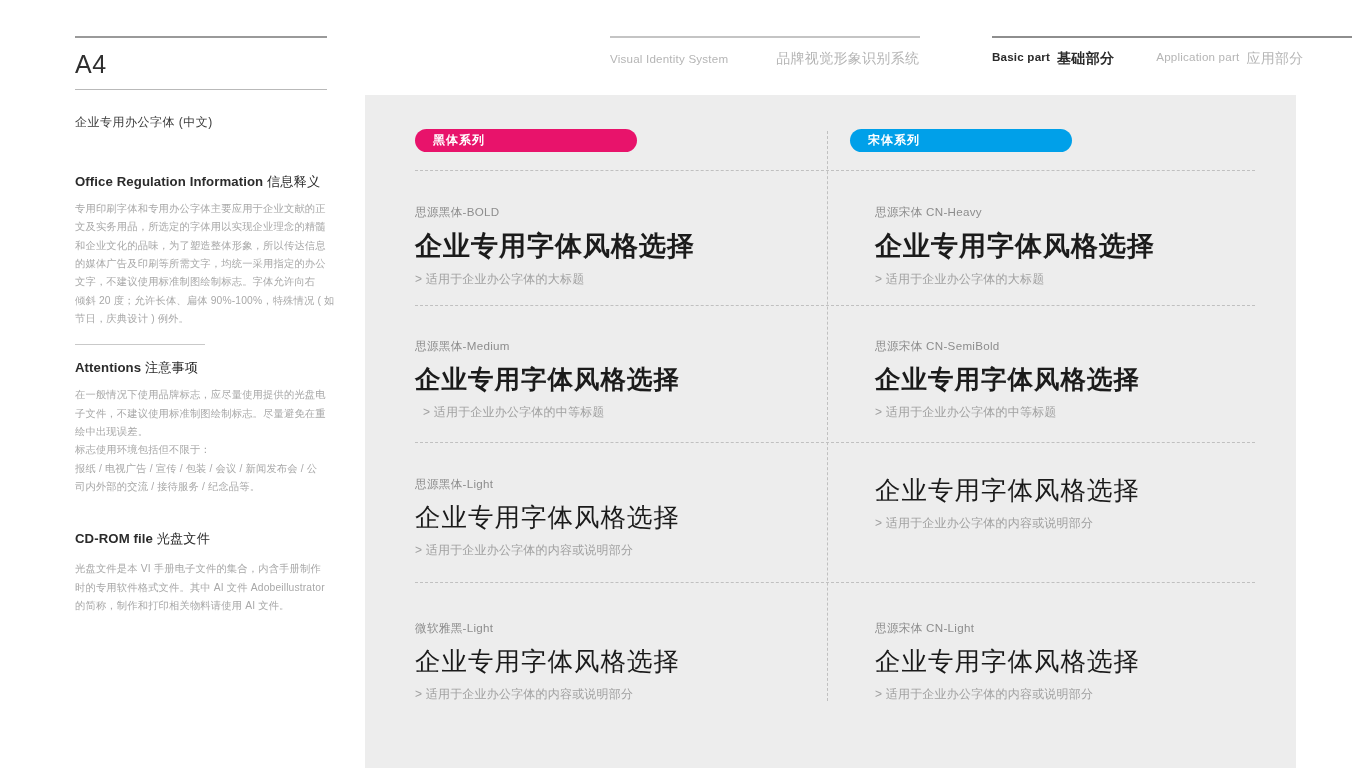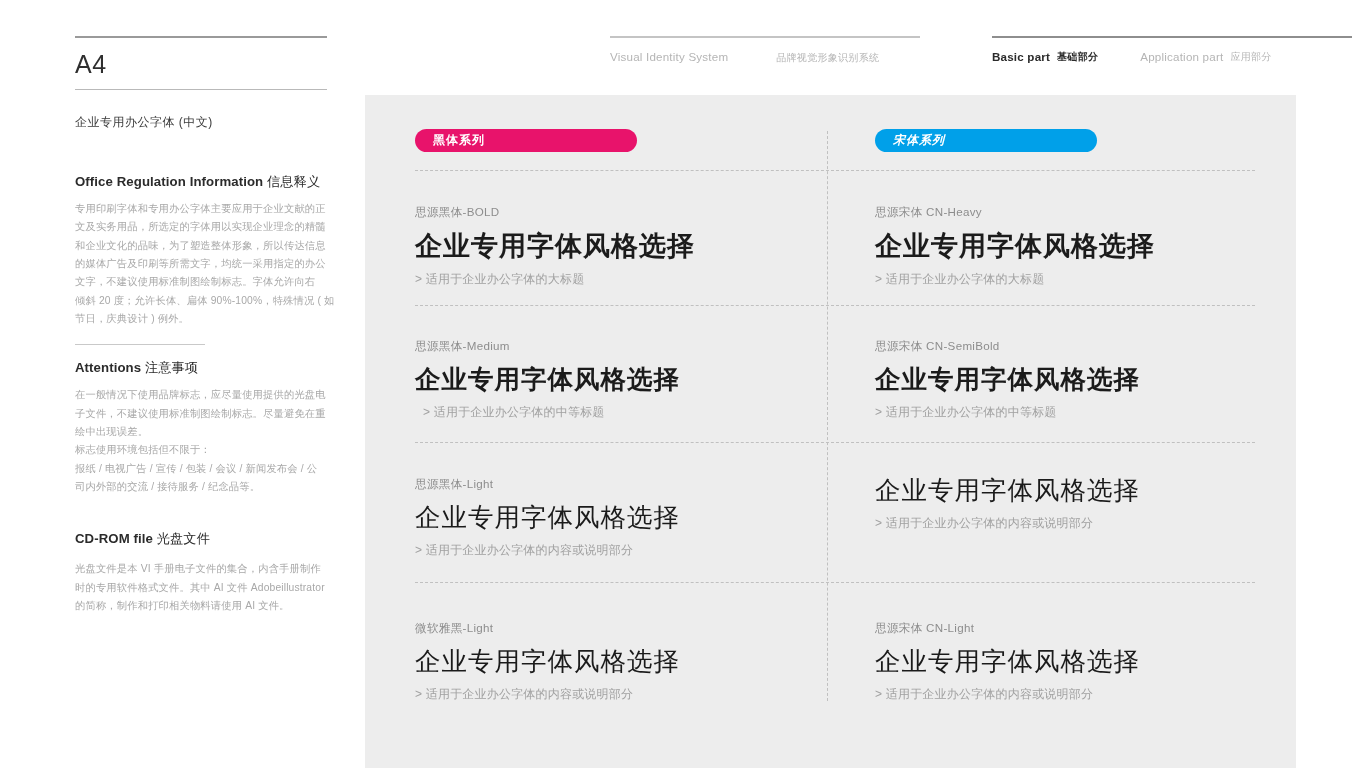--- a/index.html
+++ b/index.html
@@ -33,21 +33,21 @@
   }
   .sec-p .ln{display:block;white-space:nowrap;}
   .divider-short{width:130px;height:1px;background:#c9c9c9;margin:16px 0 14px 0;}
 
   
   .nav{position:absolute;top:36px;}
   .nav .bar{height:2px;background:#b7b7b7;}
   .nav-row{display:flex;align-items:baseline;padding-top:12px;}
   .nav-item{display:flex;align-items:flex-start;}
   .nav-en{font-size:11.6px;letter-spacing:.2px;}
-  .nav-cn{font-size:10px;margin-left:7px;letter-spacing:.3px;}
+  .nav-cn{font-size:14px;margin-left:7px;letter-spacing:.3px;}
   .nav-muted .nav-en,.nav-muted .nav-cn{color:#b5b5b5;}
   .nav-active .nav-en{color:#2b2b2b;font-weight:bold;}
   .nav-active .nav-cn{color:#2b2b2b;font-weight:bold;}
 
   #nav-left{left:610px;width:310px;}
   #nav-right{left:992px;width:360px;}
   #nav-left .bar{background:#c4c4c4;}
   #nav-right .bar{background:#8e8e8e;}
   .nav-gap{width:48px;}
   .nav-gap2{width:42px;}
@@ -58,21 +58,21 @@
     background:#ededed;
   }
 
   .badge{
     position:absolute;height:23px;border-radius:12px;
     color:#ffffff;font-size:12px;font-weight:bold;
     display:flex;align-items:center;padding-left:18px;
     letter-spacing:1px;box-sizing:border-box;
   }
   #badge-hei{left:50px;top:34px;width:222px;}
-  #badge-song{left:510px;top:34px;width:222px;font-style:italic;}
+  #badge-song{left:485px;top:34px;width:222px;}
 
   .vdash{
     position:absolute;left:462px;top:36px;width:0;height:570px;
     border-left:1px dashed #c0c0c0;
   }
   .hdash{
     position:absolute;left:50px;width:840px;height:0;
     border-top:1px dashed #c0c0c0;
   }
   #hd1{top:75px;}

